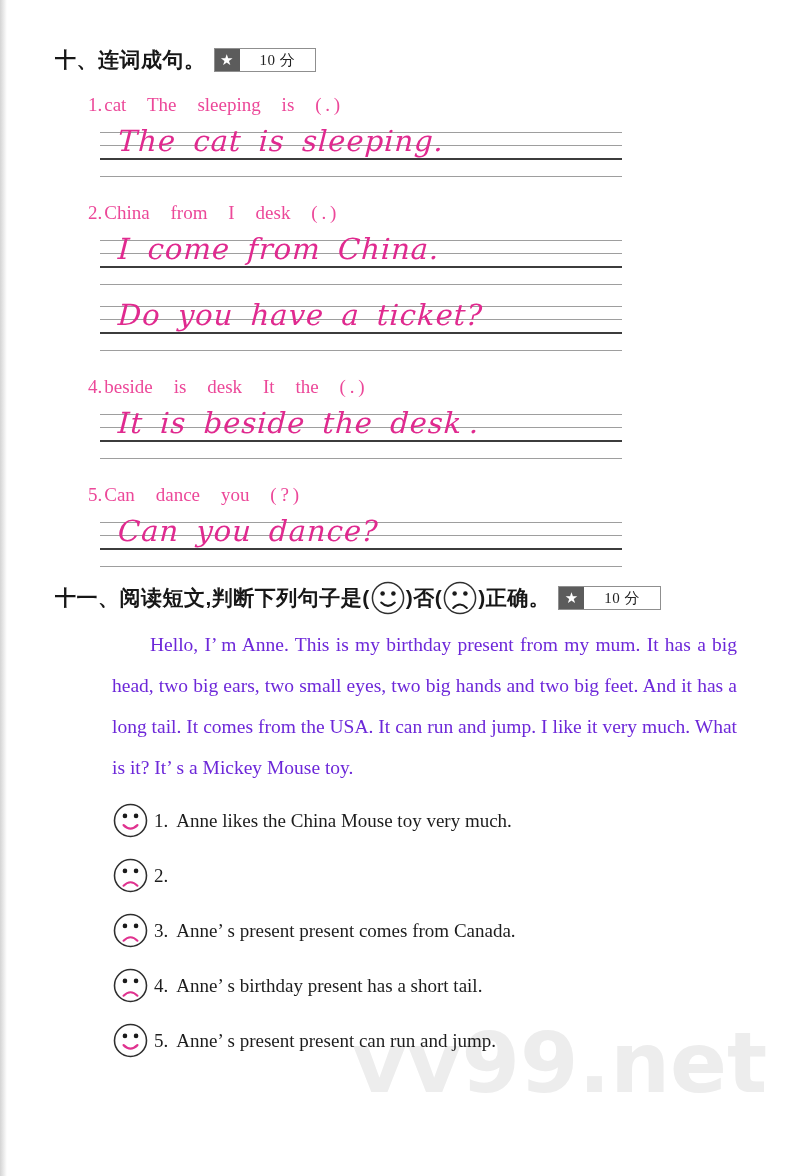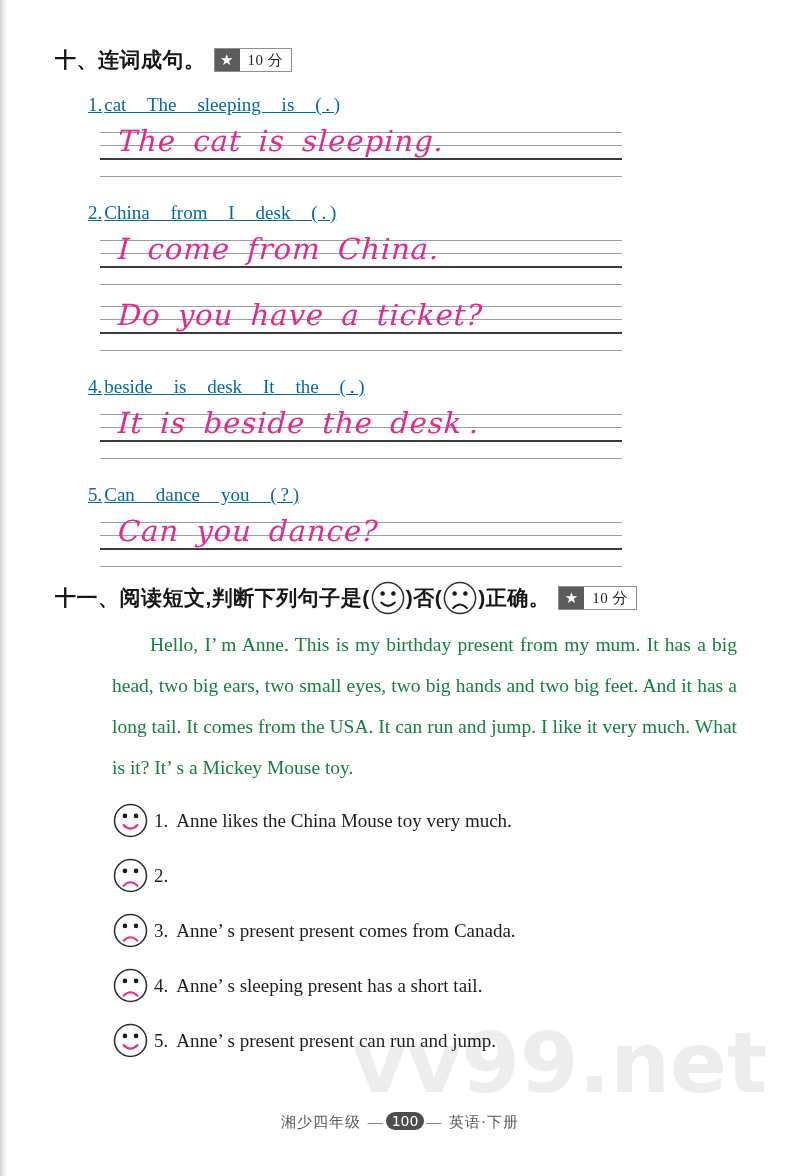--- a/index.html
+++ b/index.html
@@ -16,25 +16,25 @@
   
   .sec-header{margin:46px 0 0 55px;font-family:"Liberation Sans",sans-serif;
     font-weight:700;font-size:21px;color:#171717;letter-spacing:.5px;white-space:nowrap;}
   .sec-header.eleven{margin-top:8px;}
 
   
   .badge{display:inline-flex;align-items:stretch;vertical-align:2px;margin-left:8px;
     border:1px solid #8f8f8f;background:#fff;height:24px;box-sizing:border-box;}
   .badge-star{background:#5c5c5c;color:#fff;width:25px;text-align:center;
     font-size:15px;line-height:22px;font-family:"DejaVu Sans",sans-serif;}
-  .badge-score{padding:0 8px;font-size:15px;line-height:22px;color:#222;
+  .badge-score{padding:0 20px;font-size:15px;line-height:22px;color:#222;
     font-family:"Liberation Serif",serif;font-weight:400;}
 
   
-  .prompt{margin:20px 0 0 88px;font-size:19px;color:#0369a1;word-spacing:.85em;white-space:nowrap;text-decoration:underline;}
+  .prompt{margin:20px 0 0 88px;font-size:19px;color:#ec4899;word-spacing:.85em;white-space:nowrap;}
   .prompt .num{word-spacing:normal;margin-right:2px;}
   .ruling{position:relative;height:56px;margin:10px 0 6px 100px;width:522px;}
   .rl{position:absolute;left:0;right:0;height:1px;background:#9e9e9e;}
   .rl1{top:6px}.rl2{top:19px}.rl3{top:32px;height:2px;background:#3c3c3c}.rl4{top:50px}
   .hand{
     position:absolute;left:18px;top:1px;white-space:nowrap;
     font-family:"DejaVu Serif",serif;font-style:italic;font-size:29px;line-height:29px;
     color:#e02a8f;letter-spacing:1px;word-spacing:7px;transform:skewX(-3deg);
   }
 
@@ -45,21 +45,21 @@
   .face .mouth{display:none;fill:none;stroke-width:2.3;stroke-linecap:round;}
   .face[data-type="smile"] .m-smile{display:inline;}
   .face[data-type="frown"] .m-frown{display:inline;}
   .h-face{width:36px;height:36px;vertical-align:-11px;}
   .h-face .mouth{stroke:#1a1a1a;}
   .q-face{width:37px;height:37px;flex:none;margin-right:3px;}
   .q-face .mouth{stroke:#e0328f;}
 
   
   .passage{margin:8px 0 0 112px;width:625px;font-size:19.5px;line-height:41px;
-    text-align:justify;text-indent:38px;color:#15803d;}
+    text-align:justify;text-indent:38px;color:#6d28d9;}
   .questions{margin-top:13px;}
   .q-row{display:flex;align-items:center;margin:0 0 16px 112px;height:39px;
     font-size:19px;color:#1d1d1d;white-space:nowrap;}
   .q-num{margin:0 8px 0 2px;}
 
   
   .watermark{position:absolute;left:352px;top:1014px;z-index:0;white-space:nowrap;
     font-family:"DejaVu Sans",sans-serif;font-weight:700;font-size:84px;color:#ededed;}
   .footer{position:absolute;left:0;right:0;top:1112px;z-index:1;text-align:center;
     font-size:15px;color:#5a5a5a;letter-spacing:1px;}
@@ -206,37 +206,32 @@
 
       <div class="q-row">
         <svg class="face q-face" viewBox="0 0 40 40" data-type="frown">
             <circle class="f-outline" cx="20" cy="20" r="17.3"></circle>
             <circle class="f-eye" cx="14" cy="15" r="2.5"></circle>
             <circle class="f-eye" cx="26" cy="15" r="2.5"></circle>
             <path class="mouth m-smile" d="M12.5 25 Q20 32.5 27.5 25"></path>
             <path class="mouth m-frown" d="M12.5 31 Q20 23.5 27.5 31"></path>
           </svg>
         <span class="q-num">4.</span>
-        <span class="q-text">Anne’ s sleeping present has a short tail.</span>
+        <span class="q-text">Anne’ s birthday present has a short tail.</span>
       </div>
 
       <div class="q-row">
         <svg class="face q-face" viewBox="0 0 40 40" data-type="smile">
             <circle class="f-outline" cx="20" cy="20" r="17.3"></circle>
             <circle class="f-eye" cx="14" cy="15" r="2.5"></circle>
             <circle class="f-eye" cx="26" cy="15" r="2.5"></circle>
             <path class="mouth m-smile" d="M12.5 25 Q20 32.5 27.5 25"></path>
             <path class="mouth m-frown" d="M12.5 31 Q20 23.5 27.5 31"></path>
           </svg>
         <span class="q-num">5.</span>
         <span class="q-text">Anne’ s present present can run and jump.</span>
       </div>
 
     </div>
   </div>
 
-  <div class="footer">
-    <span>湘少四年级</span>
-    <span class="dash">—</span><span class="pagebox">100</span><span class="dash">—</span>
-    <span>英语·下册</span>
-  </div>
 
 </div>
 
 </body></html>

